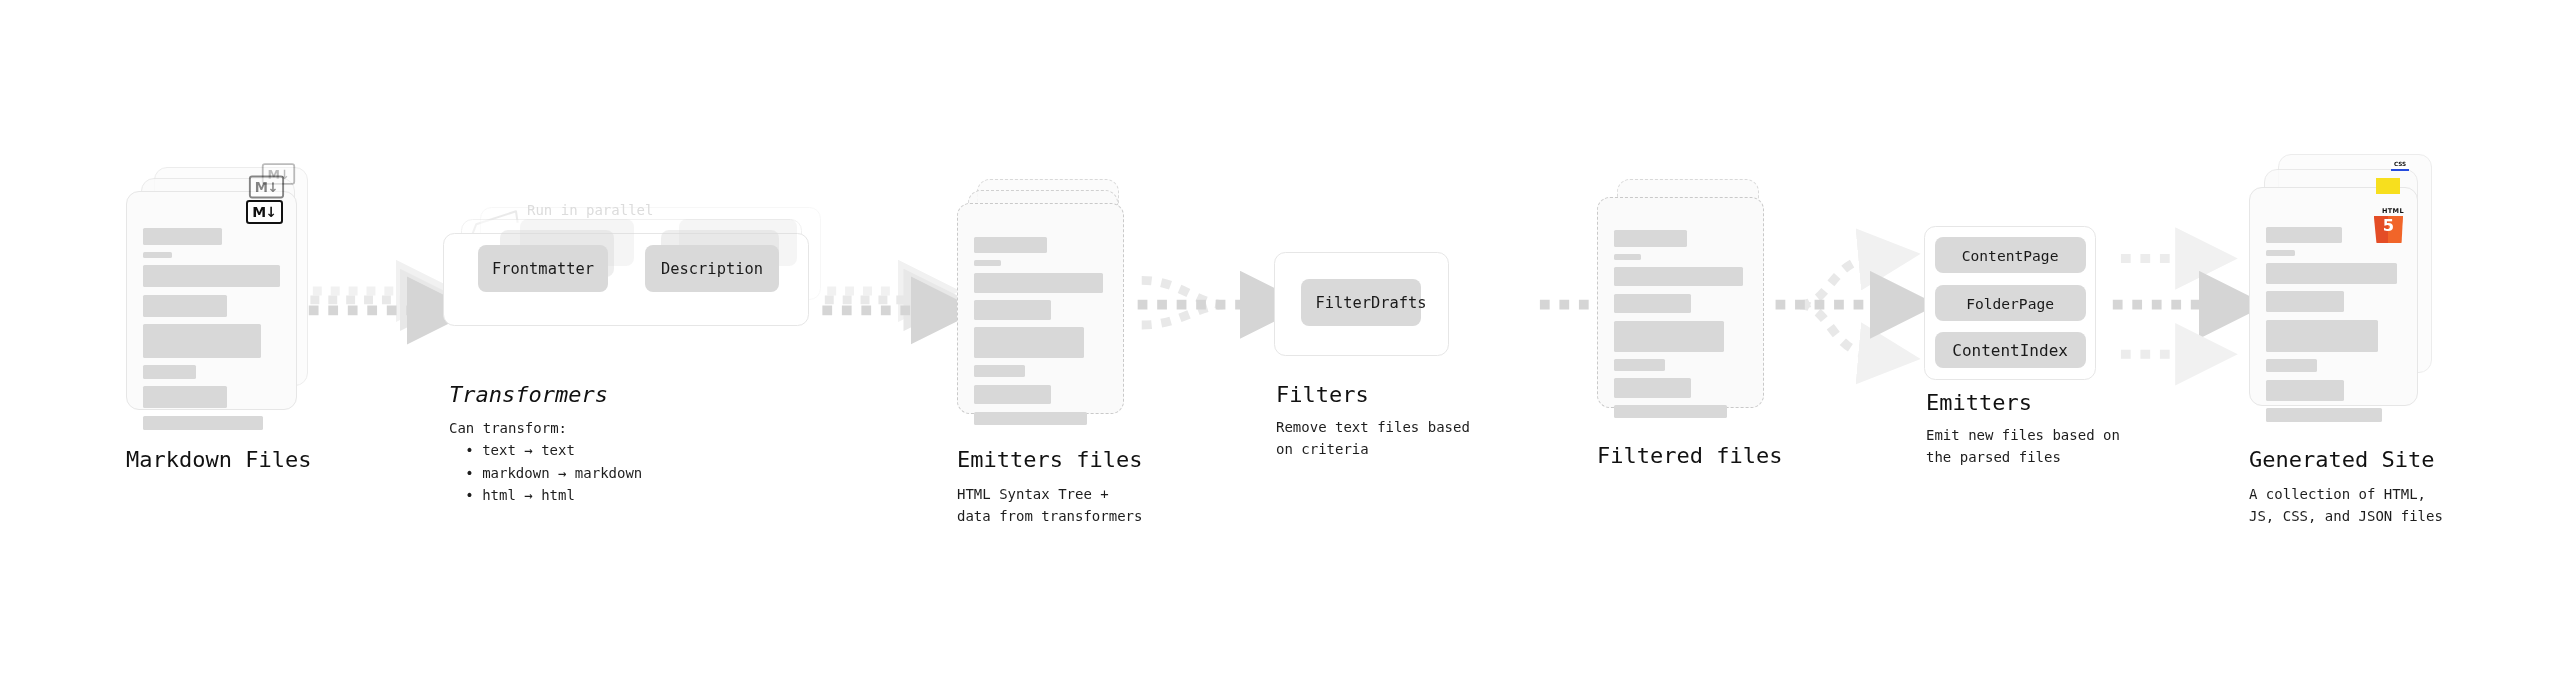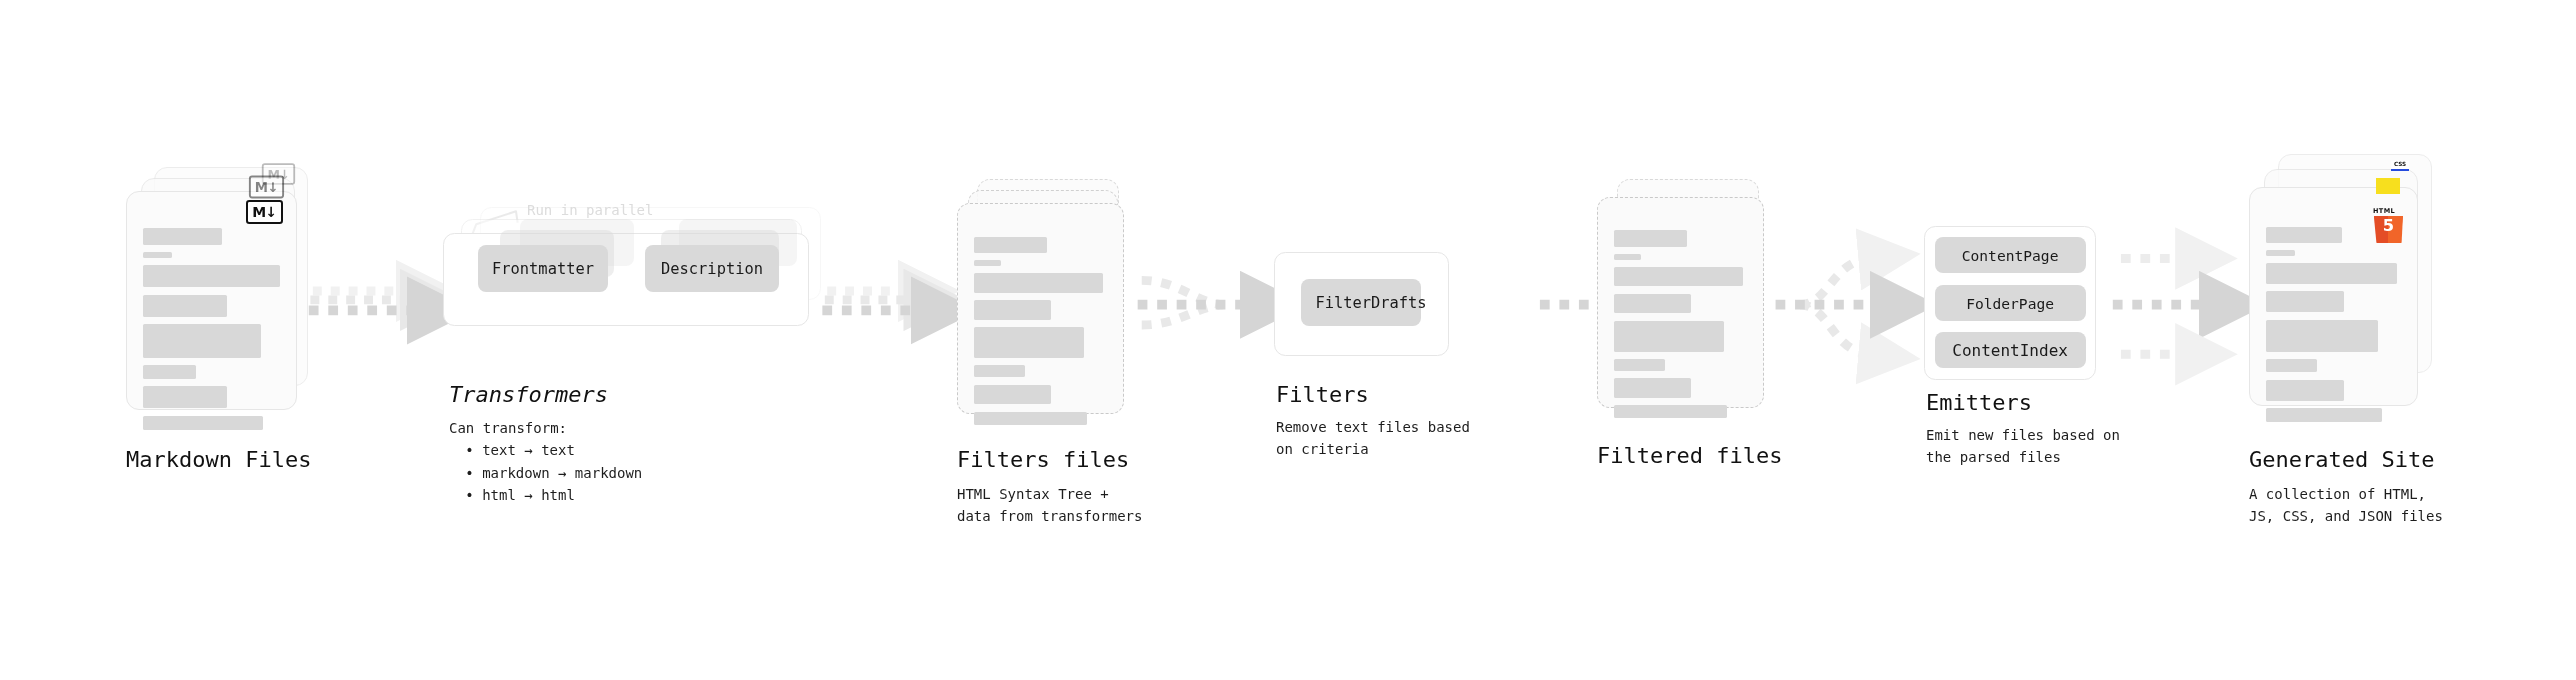--- a/index.html
+++ b/index.html
@@ -65,21 +65,21 @@
   }
   .md-badge.ghost { opacity: 1; }
 
   .html5-badge {
     width: 31px; height: 36px;
     position: relative;
     font-family: "DejaVu Sans", "Liberation Sans", sans-serif;
   }
   .html5-badge .h5-word {
     position: absolute; top: 0; left: 0; right: 0;
-    text-align: left;
+    text-align: right;
     font-size: 6.5px; font-weight: bold; color: #111;
     letter-spacing: 0.4px;
   }
   .html5-badge .h5-shield {
     position: absolute; top: 9px; left: 0.8px;
     width: 29px; height: 27px;
     background: #e44d26;
     clip-path: polygon(0 0, 100% 0, 91% 100%, 50% 112%, 9% 100%);
   }
   .html5-badge .h5-shield-lt {
@@ -311,21 +311,21 @@
         <div class="bar" style="width:97%; height:19.5px; margin-top:4.9px;"></div>
         <div class="bar" style="width:58%; height:19.5px;"></div>
         <div class="bar" style="width:83%; height:31px;"></div>
         <div class="bar" style="width:38%; height:12.2px;"></div>
         <div class="bar" style="width:58%; height:19.5px;"></div>
         <div class="bar" style="width:85%; height:13px;"></div>
       </div>
     </div>
   </div>
 
-  <div class="title" style="left:957px; top:447px;">Filters files</div>
+  <div class="title" style="left:957px; top:447px;">Emitters files</div>
   <div class="subtitle" style="left:957px; top:484px;">HTML Syntax Tree +
 data from transformers</div>
 
   <div class="node" style="left:1274px; top:252px;">
     <div class="group-box" style="left:0; top:0; width:175px; height:104px;"></div>
     <div class="pill" style="left:27px; top:27px; width:120px; height:47px;padding-left:20px;">
       <span>FilterDrafts</span>
     </div>
   </div>
 

